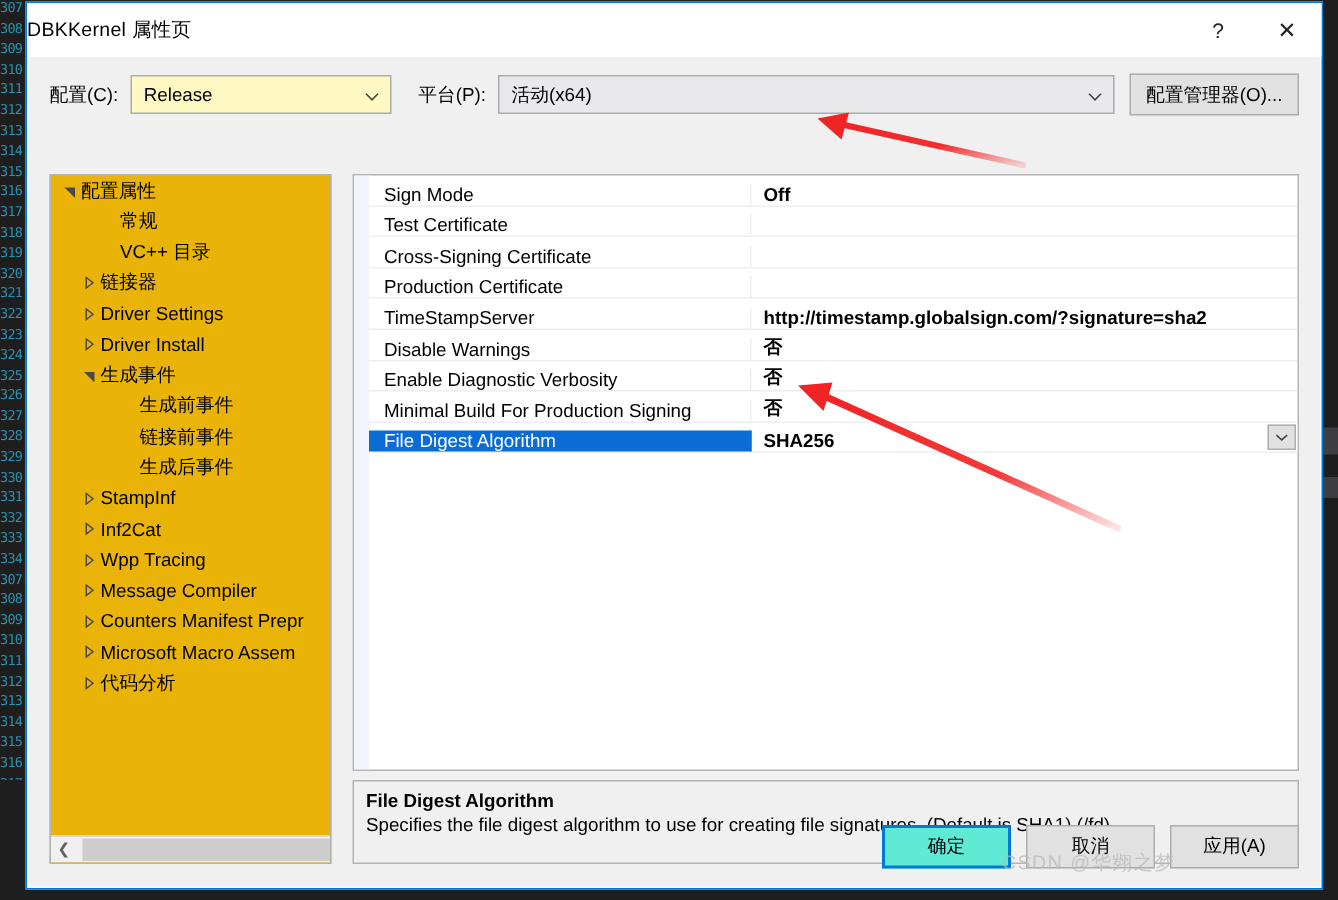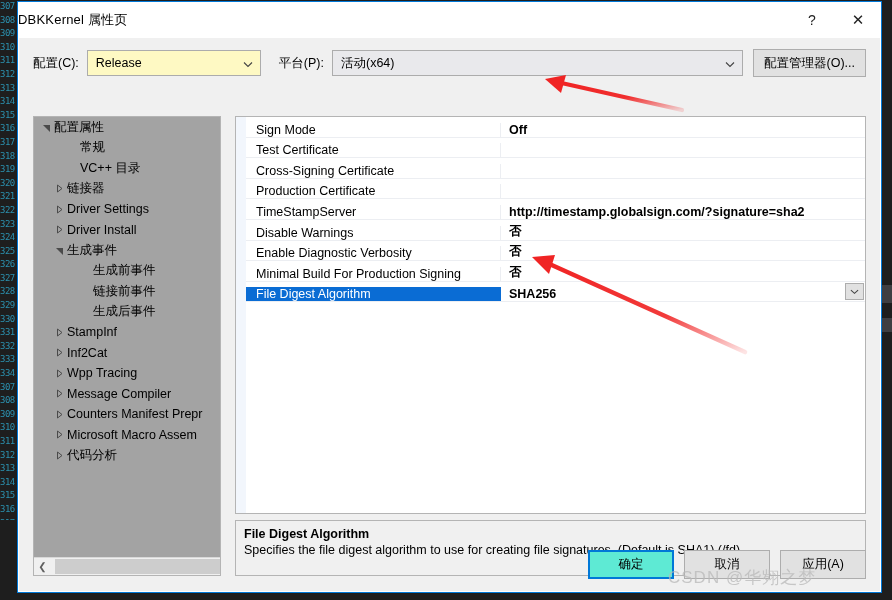--- a/index.html
+++ b/index.html
@@ -71,21 +71,21 @@
   #cfg-mgr-btn{
     margin-left:10px;height:28px;min-width:110px;padding:0 10px;
     background:#e1e1e1;border:1px solid #adadad;font-size:12.5px;color:#000;
     display:flex;align-items:center;justify-content:center;cursor:default;
     box-sizing:border-box;
   }
 
   
   #tree-panel{
     position:absolute;left:14px;top:78px;width:188px;height:460px;
-    background:#a3a3a3;border:1px solid #b4b4b4;box-sizing:border-box;
+    background:#eab308;border:1px solid #b4b4b4;box-sizing:border-box;
     overflow:hidden;
     text-align:center;
   }
   .tree-scroll{position:absolute;left:0;top:0;right:0;bottom:18px;overflow:hidden;}
   .tnode{
     height:20.5px;display:flex;align-items:center;white-space:nowrap;
     font-size:12.5px;color:#000;cursor:default;
   }
   .tnode.sel{background:#cdd4e6;}
   .tw{width:13px;flex:none;display:flex;align-items:center;justify-content:center;}
@@ -151,21 +151,21 @@
     box-sizing:border-box;cursor:default;
   }
   .fbtn.primary{background:#5eead4;border:2px solid #0078d7;}
 
   
   #annots{position:absolute;left:0;top:0;width:892px;height:600px;pointer-events:none;}
 
   
   #watermark{
     position:absolute;left:668px;top:566px;
-    font-size:17px;color:#b9b9b9;opacity:.75;white-space:nowrap;
+    font-size:13px;color:#b9b9b9;opacity:.75;white-space:nowrap;
     font-family:"Liberation Sans","DejaVu Sans",sans-serif;
     letter-spacing:1px;pointer-events:none;
   }
 </style>
 </head>
 <body>
 
 <div id="backdrop">
   <div class="gutter-nums" id="gutter-nums">
       <div>307</div>

